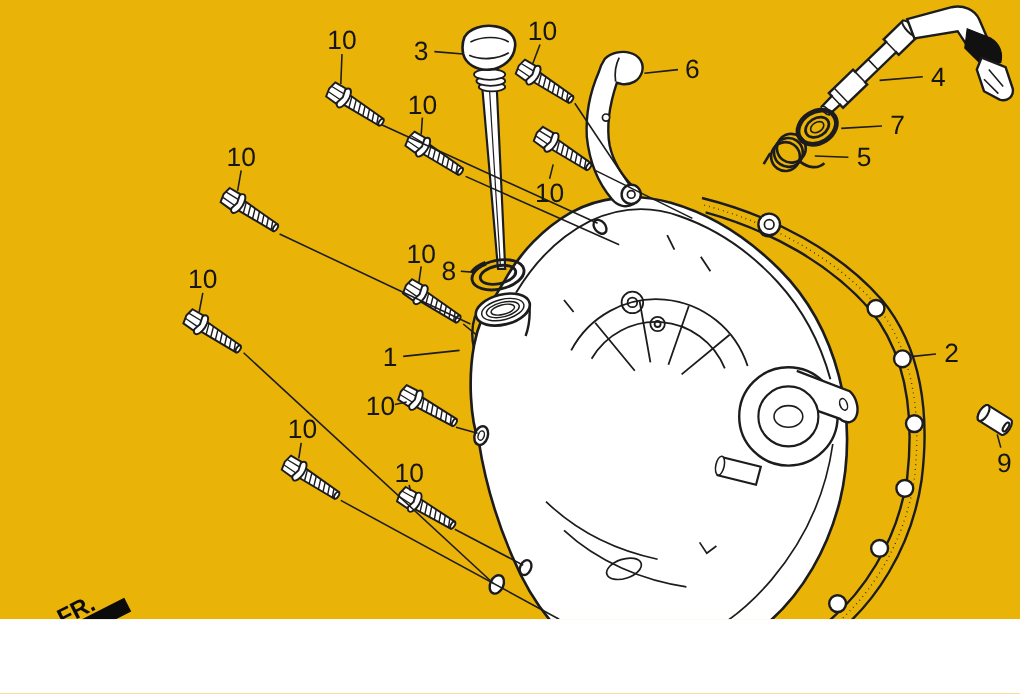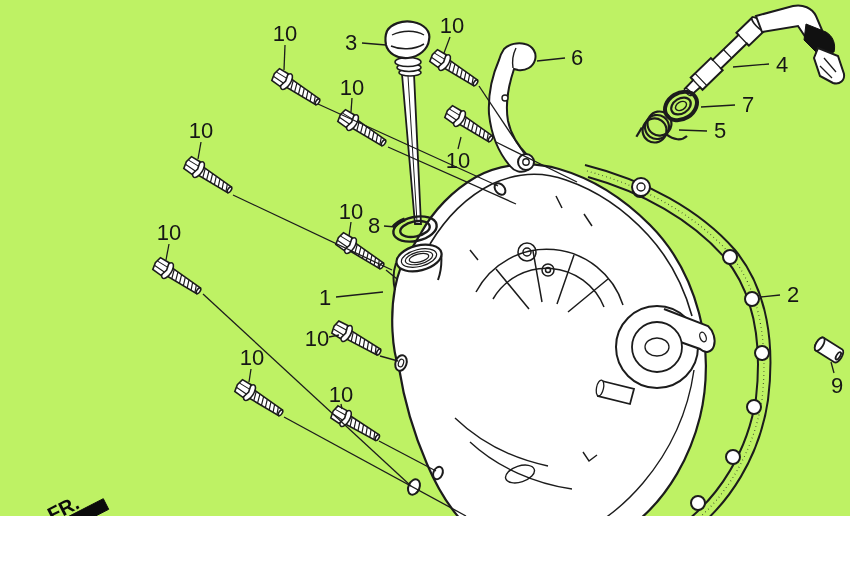--- a/index.html
+++ b/index.html
@@ -1,17 +1,17 @@
 <!DOCTYPE html>
 <html><head>
 <meta charset="utf-8">
 <style>
   html,body{margin:0;padding:0;background:#fff;}
   .stage{
-    position:relative;width:850px;height:516px;background:#bef264;overflow:hidden;
+    position:relative;width:850px;height:516px;background:#eab308;overflow:hidden;
     font-family:"Liberation Sans", sans-serif;
   }
   svg{display:block}
   .callout-text{
     font-family:"Liberation Sans", sans-serif;
     font-size:22px;fill:#161616;
   }
   .fr-text{
     font-family:"Liberation Sans", sans-serif;
     font-size:20px;font-weight:bold;fill:#0b0b0b;

